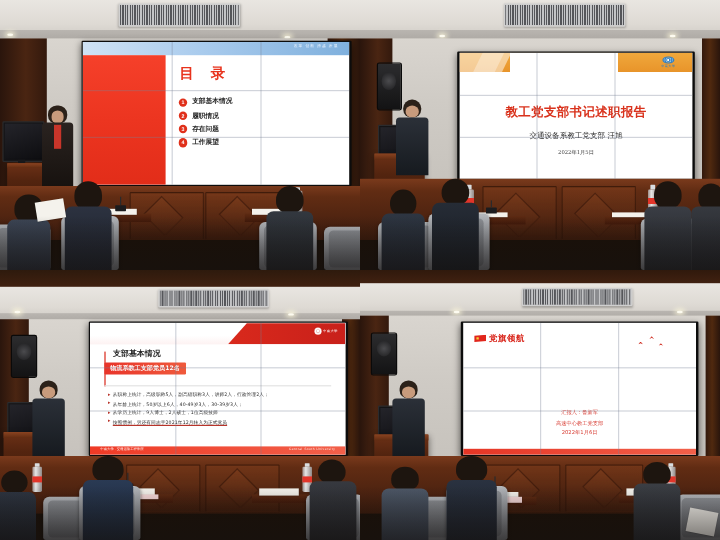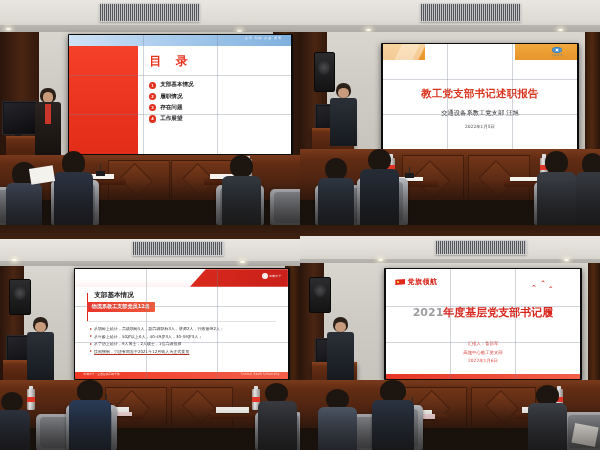--- a/index.html
+++ b/index.html
@@ -460,21 +460,20 @@
       <div class="screen">
         <div class="s4-flag">
           <span class="fl"></span>
           <span class="ft">党旗领航</span>
         </div>
         <div class="s4-birds">
           <i style="left:0;top:42%;"></i>
             <i style="left:34%;top:8%;"></i>
             <i style="left:62%;top:52%;"></i>
         </div>
-        <div class="s4-t1"><span class="yr">2021</span><span>年度基层党支部书记履</span></div>
         <div class="s4-l s4-l1">汇报人：鲁新军</div>
         <div class="s4-l s4-l2">高速中心教工党支部</div>
         <div class="s4-l s4-l3">2022年1月6日</div>
         <div class="s4-foot"></div>
         <div class="mullion-v" style="left:33.3%;"></div>
         <div class="mullion-v" style="left:66.6%;"></div>
         <div class="mullion-h" style="top:33.3%;"></div>
         <div class="mullion-h" style="top:66.6%;"></div>
       </div>
     </div>

